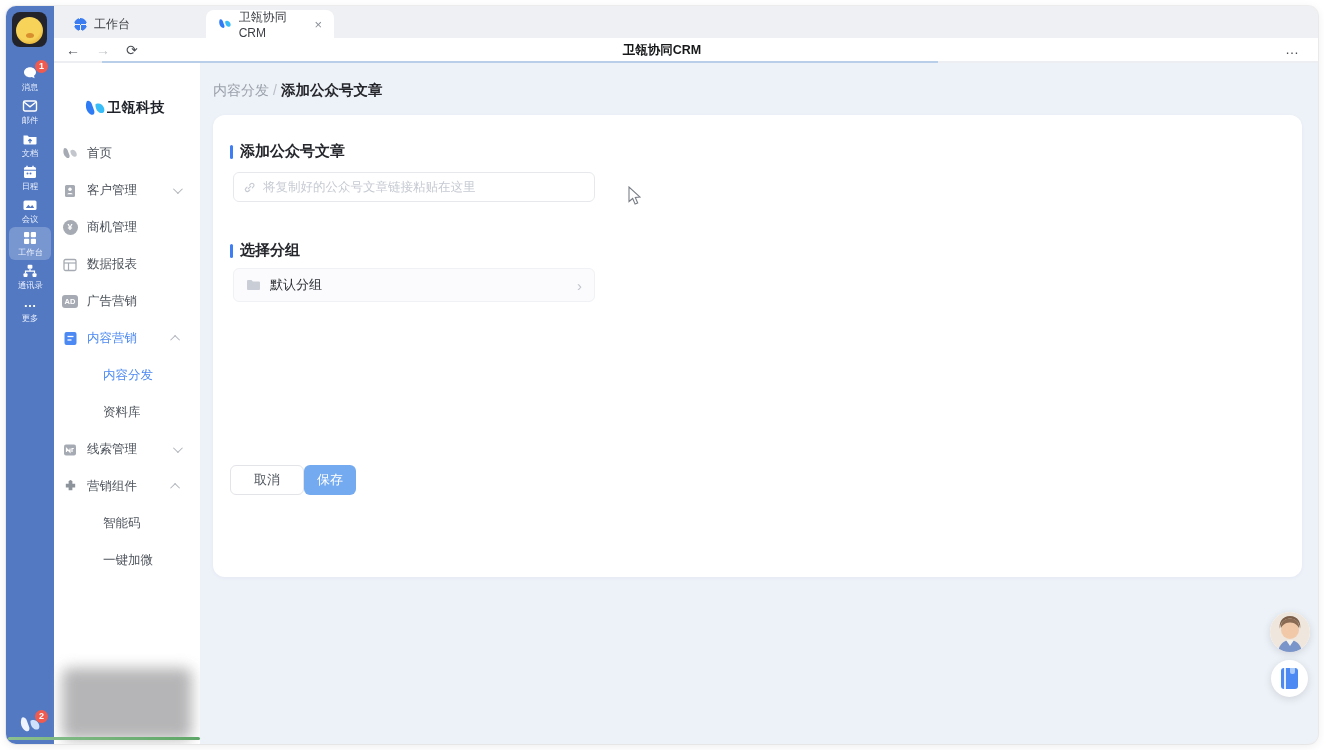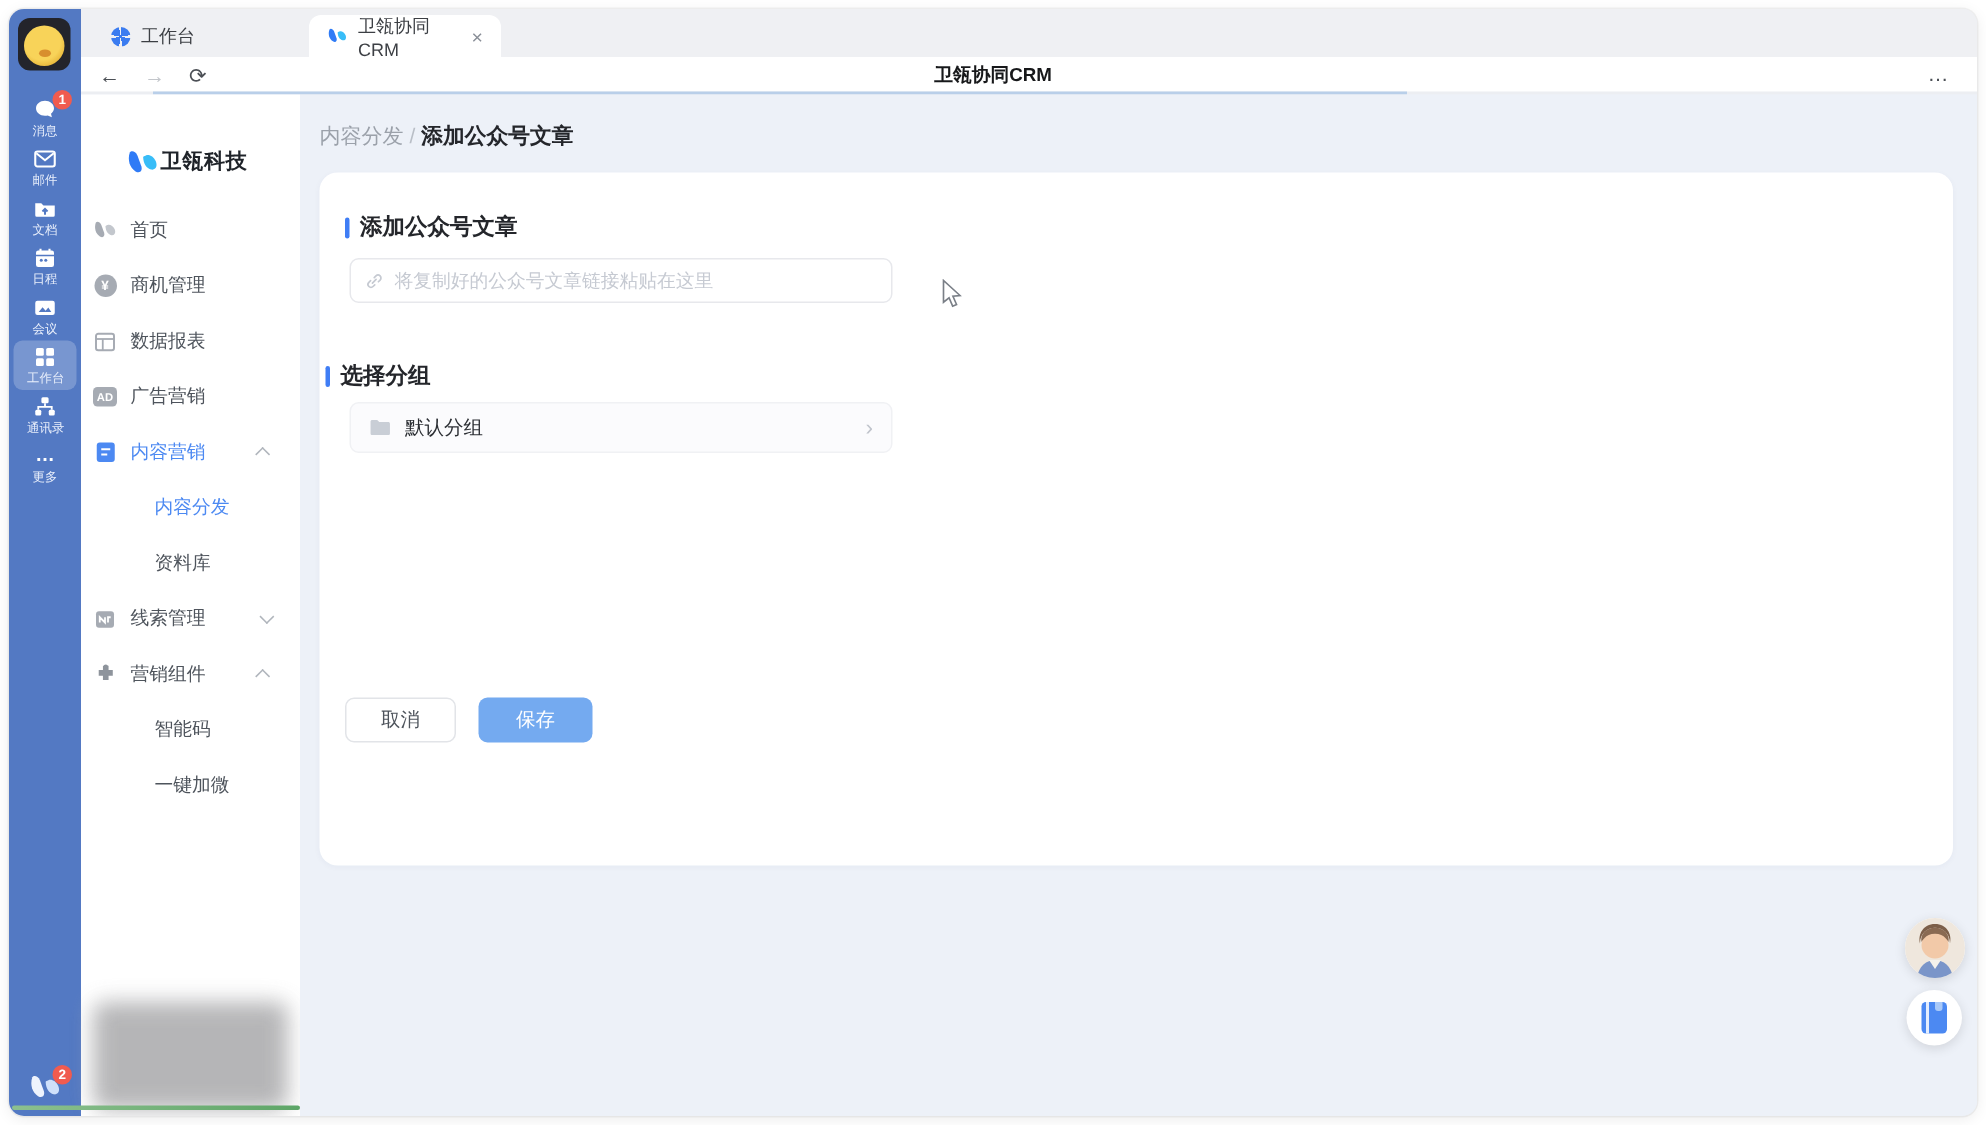--- a/index.html
+++ b/index.html
@@ -64,28 +64,28 @@
   .breadcrumb .sep { margin:0 4px; color:#b9bec6; }
   .breadcrumb .cur { color:#24262b; font-weight:bold; font-size:14.5px; }
   .card { position:absolute; left:13px; top:52px; width:1089px; height:462px; background:#fff; border-radius:12px; box-shadow:0 1px 4px rgba(30,56,112,.04); }
   .sect { display:flex; align-items:center; gap:7px; }
   .sect .bar { width:3px; height:14px; border-radius:2px; background:#3f7df5; }
   .sect .stitle { font-size:15px; font-weight:bold; color:#24262b; }
   .sect1 { position:absolute; left:17px; top:27px; }
   .link-input-wrap { position:absolute; left:20px; top:57px; width:362px; height:30px; border:1px solid #e7e8ec; border-radius:6px; background:#fff; display:flex; align-items:center; padding:0 9px; gap:7px; }
   .link-input-wrap input { border:none; outline:none; flex:1; font-size:12.5px; color:#333; background:transparent; font-family:inherit; }
   .link-input-wrap input::placeholder { color:#c6cad2; }
-  .sect2 { position:absolute; left:4px; top:126px; }
+  .sect2 { position:absolute; left:17px; top:126px; }
   .group-select { position:absolute; left:20px; top:153px; width:362px; height:34px; border:1px solid #f0f1f4; background:#fbfbfd; border-radius:6px; display:flex; align-items:center; padding:0 12px; gap:9px; cursor:pointer; }
   .group-select .gtext { font-size:13px; color:#2c2f34; }
   .group-select .garrow { margin-left:auto; color:#c0c4cc; font-size:15px; line-height:1; }
-  .btn-row { position:absolute; left:17px; top:350px; display:flex; gap:15px; }
+  .btn-row { position:absolute; left:17px; top:350px; display:flex; gap:0; }
   .btn { height:30px; border-radius:6px; font-size:13px; display:flex; align-items:center; justify-content:center; cursor:pointer; font-family:inherit; }
   .btn-cancel { width:74px; background:#fff; border:1px solid #e2e4e8; color:#4e545c; }
-  .btn-save { width:76px; background:#74aaf0; border:none; color:#fff; }
+  .btn-save { width:52px; background:#74aaf0; border:none; color:#fff; }
 
   
   .float-avatar { position:absolute; right:8px; top:549px; width:40px; height:40px; border-radius:50%; background:#fff; box-shadow:0 2px 8px rgba(0,0,0,.12); overflow:hidden; cursor:pointer; }
   .float-book { position:absolute; right:10px; top:597px; width:37px; height:37px; border-radius:50%; background:#fff; box-shadow:0 2px 8px rgba(0,0,0,.12); display:flex; align-items:center; justify-content:center; cursor:pointer; }
   .book { position:relative; width:17px; height:21px; background:#4c89f2; border-radius:3px; }
   .book::before { content:""; position:absolute; left:3px; top:0; width:2px; height:100%; background:rgba(255,255,255,.85); }
   .book::after { content:""; position:absolute; right:3px; top:0; width:5px; height:6px; background:#a9c9f8; border-radius:0 0 2px 2px; }
 
   .cursor { position:absolute; left:622px; top:180px; width:15px; height:21px; z-index:50; }
   .progress-green { position:absolute; left:2px; bottom:4px; width:192px; height:3px; border-radius:2px; background:linear-gradient(90deg,#8cc08f,#5ea667); }
@@ -213,20 +213,31 @@
     </div>
     <div class="menu">
       <div class="mi">
         <span class="mic">
           <svg width="16" height="13" viewBox="0 0 26 20">
               <path d="M3 2C1 8 3 14 7.5 16.8c3.6 2 5.6-.6 4.6-4L9 4.2C7.4.6 4 0 3 2z" fill="#a6abb3"></path>
               <path d="M13.5 5.5c.2 5.5 2.8 9 6.3 9.8 3.6.8 5.3-2.6 3.6-6.6-1.6-3.6-5-5.4-7.7-4.5-1.2.4-2.2 1-2.2 1.3z" fill="#c3c7cd"></path>
             </svg>
         </span>
         <span>首页</span>
+      </div>
+      <div class="mi">
+        <span class="mic">
+          <svg width="16" height="16" viewBox="0 0 16 16">
+              <rect x="3" y="2" width="10" height="12" rx="1.5" fill="#a6abb3"></rect>
+              <circle cx="8" cy="6.2" r="1.7" fill="#fff"></circle>
+              <path d="M5.2 11.3c.5-1.9 5.1-1.9 5.6 0z" fill="#fff"></path>
+            </svg>
+        </span>
+        <span>客户管理</span>
+        <span class="chev down"></span>
       </div>
       <div class="mi">
         <span class="mic">
             <span class="icon-circle-y">¥</span>
           </span>
         <span>商机管理</span>
       </div>
       <div class="mi">
         <span class="mic">
           <svg width="16" height="16" viewBox="0 0 16 16">

